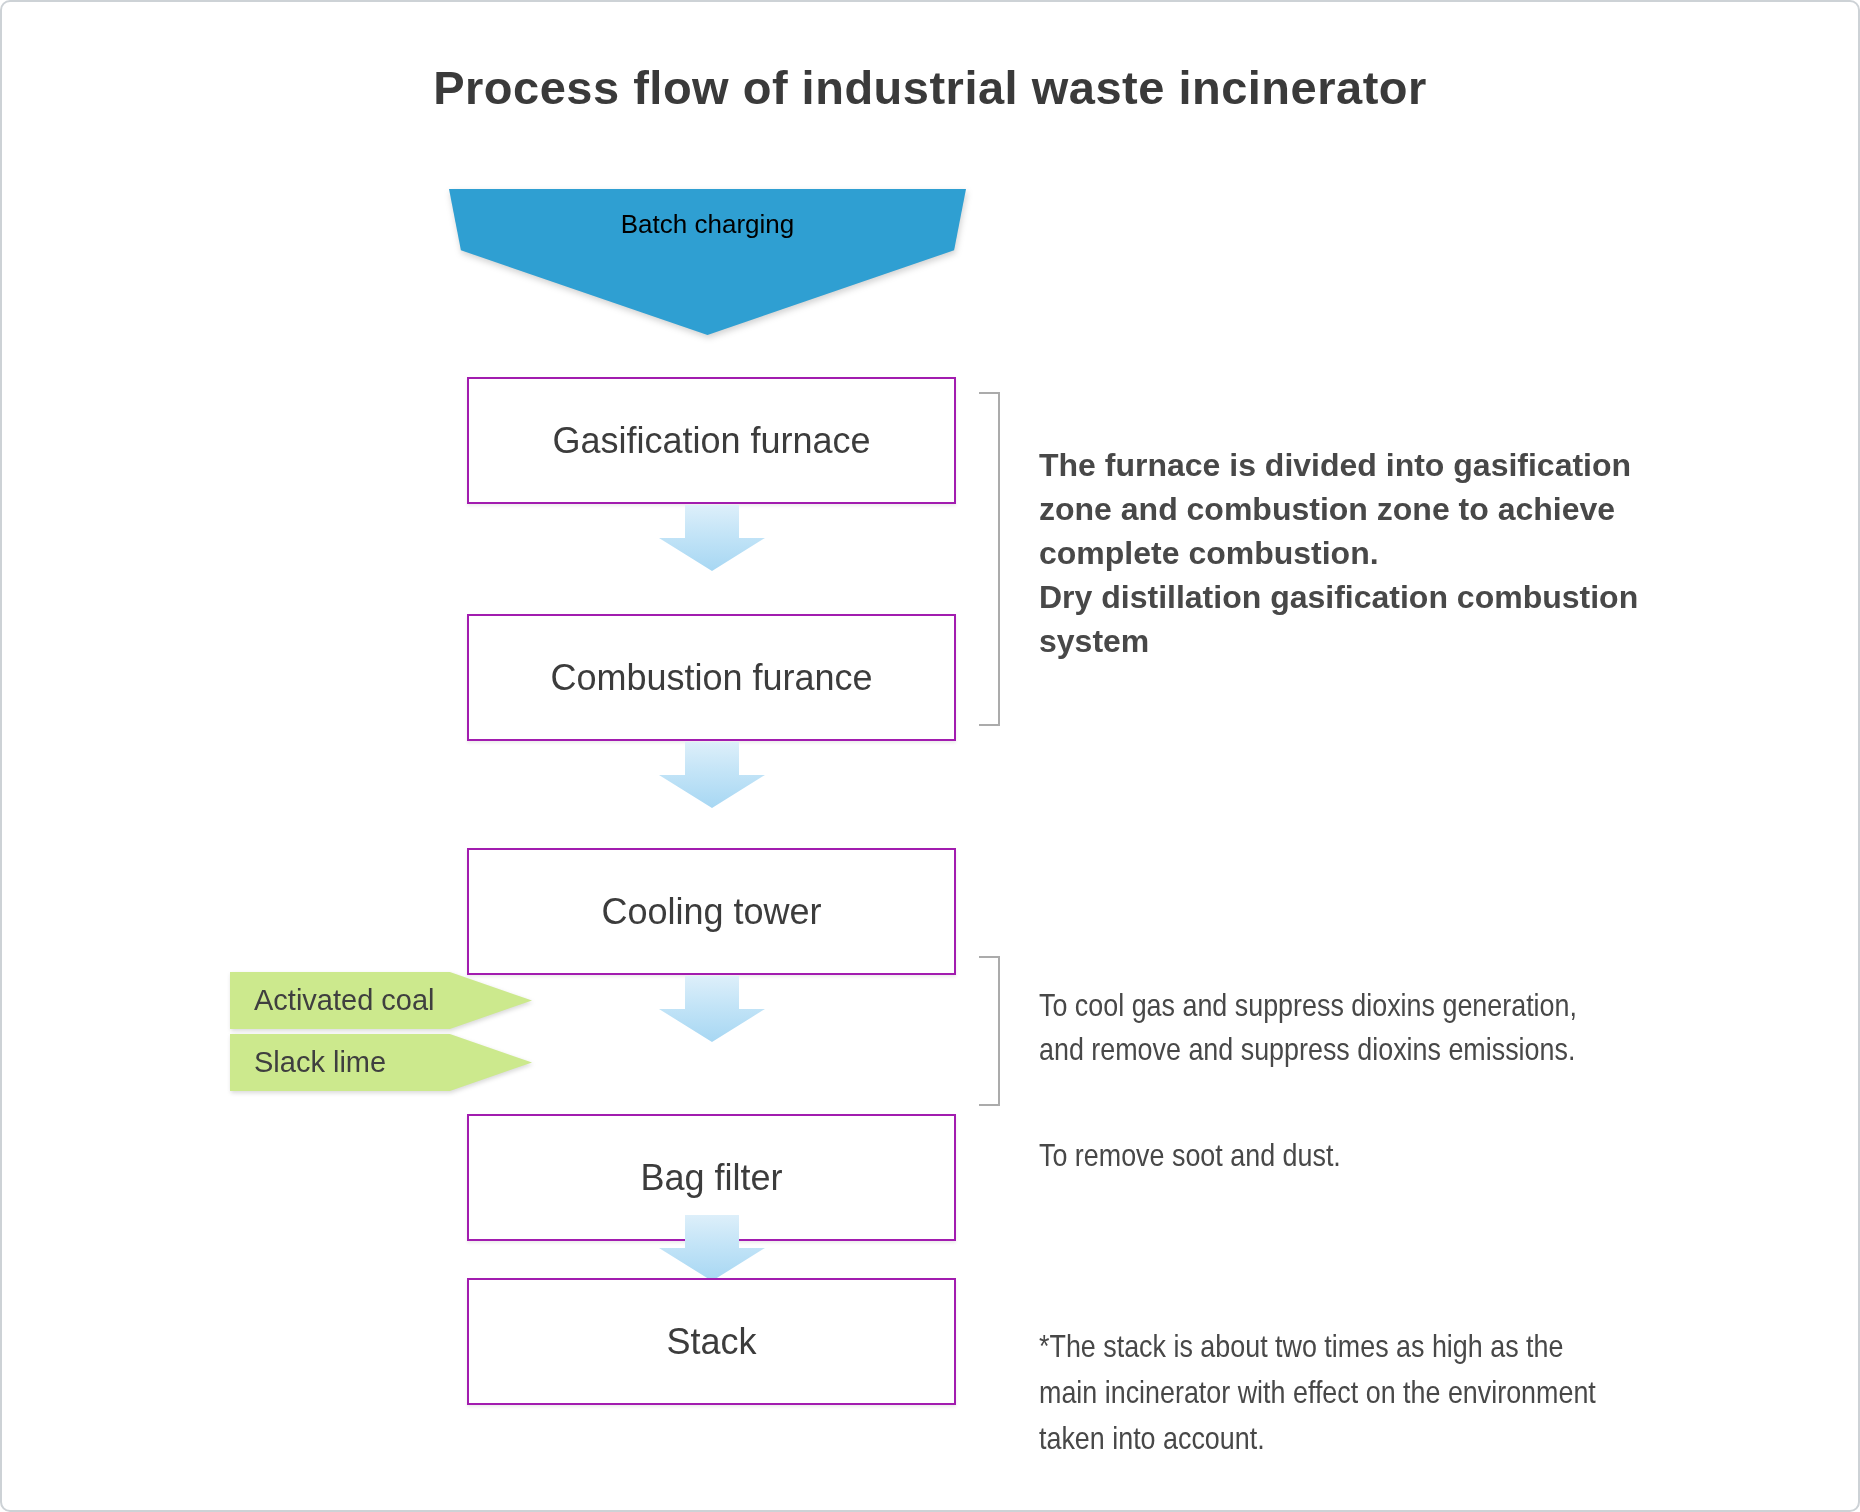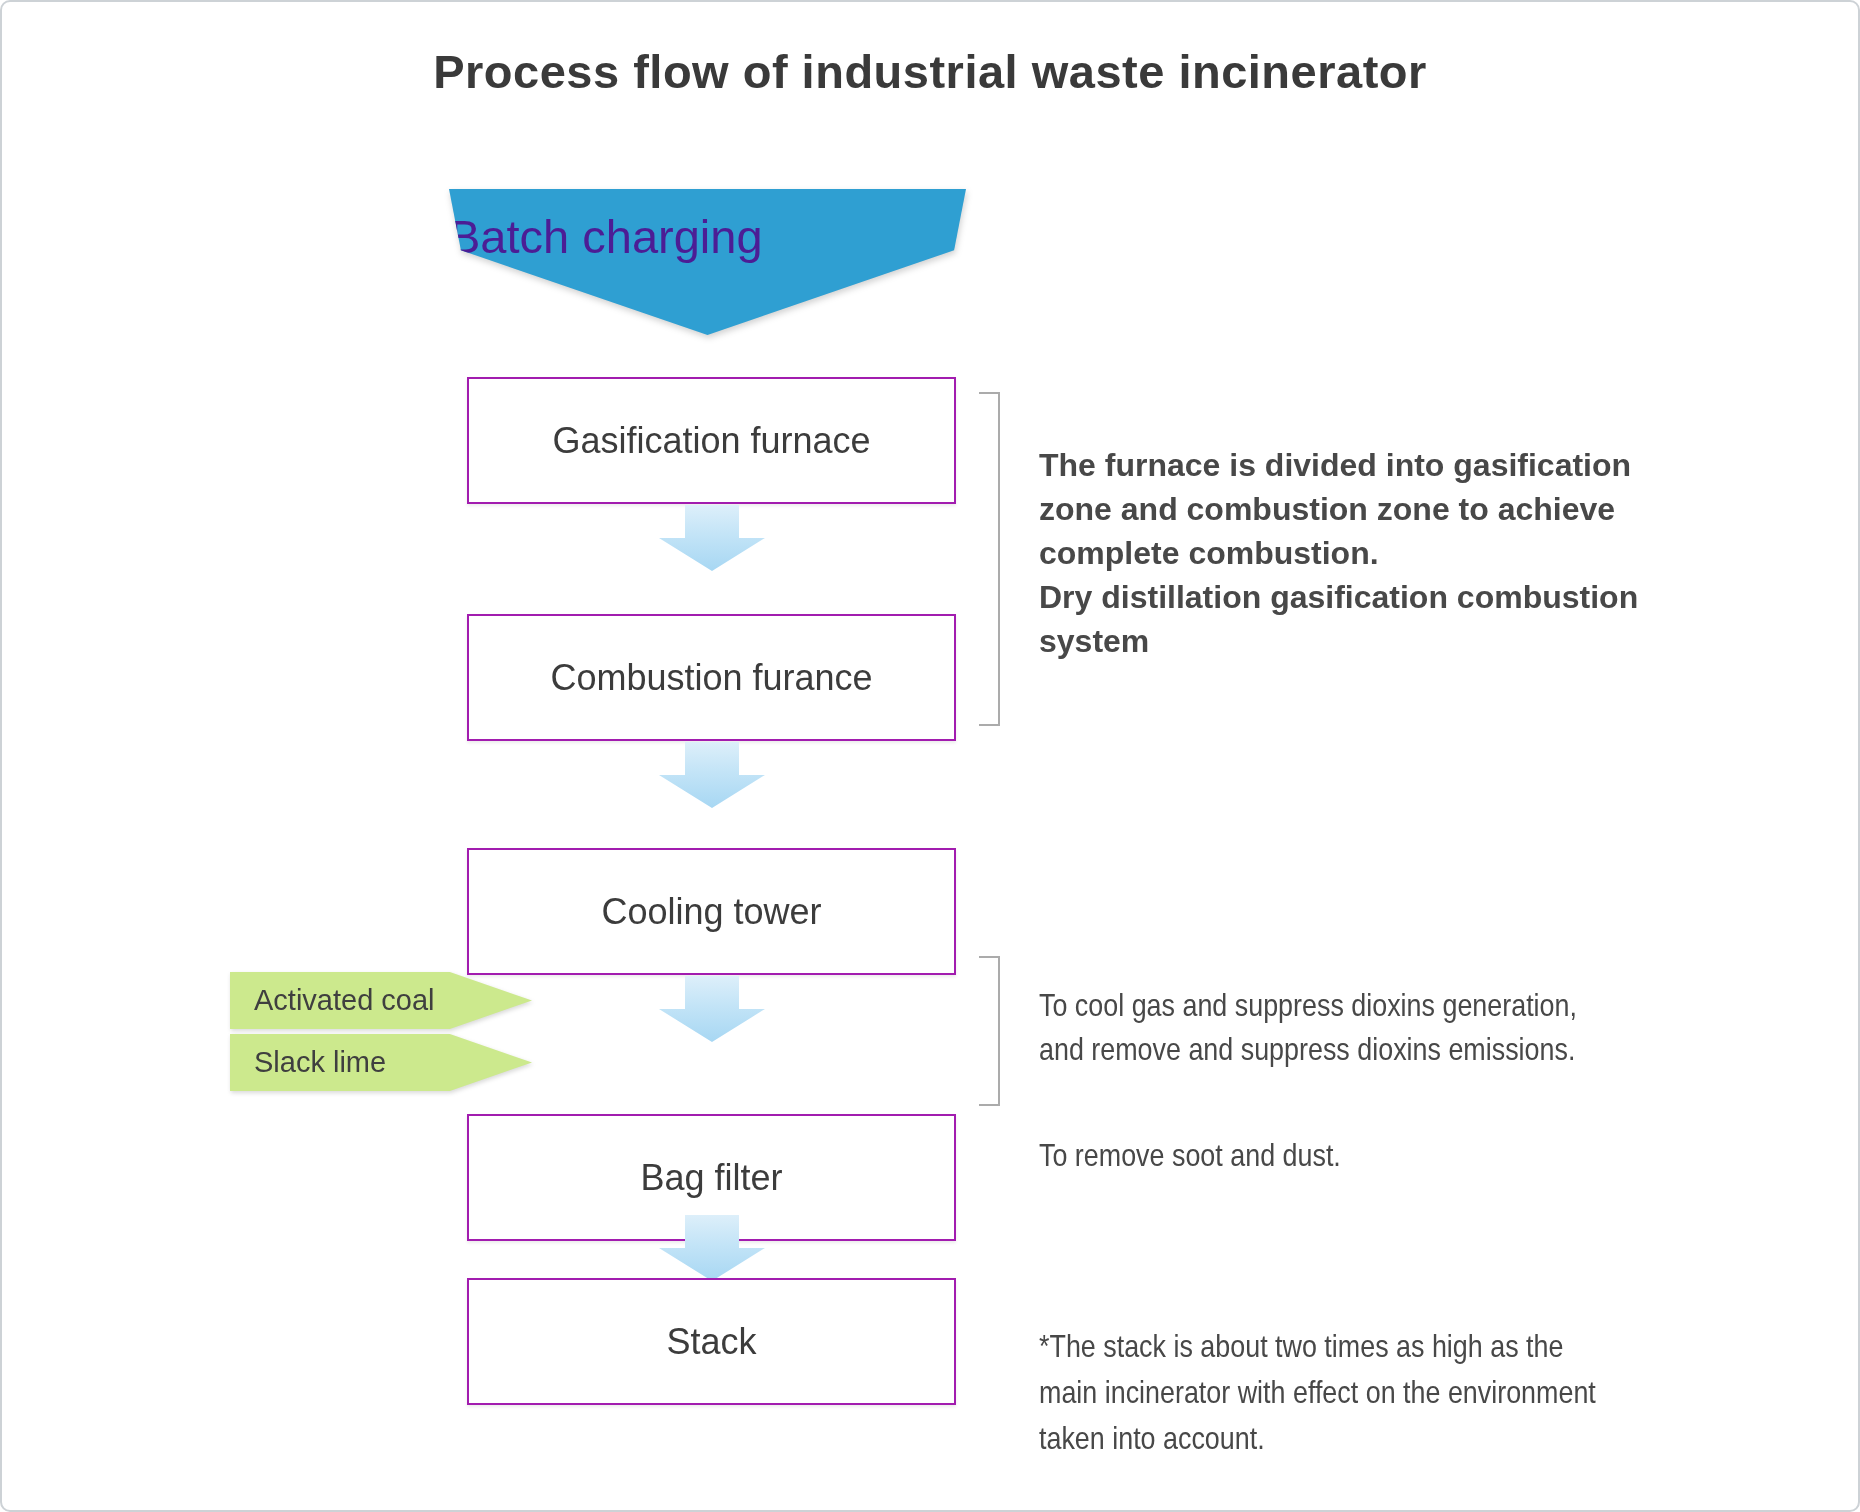--- a/index.html
+++ b/index.html
@@ -7,35 +7,35 @@
     position:relative;
     width:1860px;height:1512px;
     background:#fff;
     border:2px solid #cdd2d6;
     border-radius:10px;
     box-sizing:border-box;
     font-family:"Liberation Sans", sans-serif;
     overflow:hidden;
   }
   .title{
-    position:absolute;left:0;right:0;top:42px;
+    position:absolute;left:0;right:0;top:58px;
     text-align:center;
     font-size:47px;font-weight:bold;color:#3a3a3a;
     letter-spacing:0.5px;
   }
   
   .banner{
     position:absolute;left:447px;top:187px;width:517px;height:146px;
     background:#2f9fd2;
     clip-path:polygon(0 0, 100% 0, 97.7% 42%, 50% 100%, 2.3% 42%);
   }
   .banner-wrap{position:absolute;left:447px;top:187px;width:517px;height:146px;filter:drop-shadow(1px 3px 3px rgba(0,0,0,0.18));}
   .banner-label{
     position:absolute;left:0;top:20px;width:100%;
-    text-align:left;color:#4c1d95;font-size:47px;
+    text-align:center;color:#000000;font-size:26px;
   }
   
   .pbox{
     position:absolute;left:465px;width:489px;height:127px;
     background:#fff;border:2px solid #a21caf;box-sizing:border-box;
     display:flex;align-items:center;justify-content:center;
     font-size:36px;color:#3c3c3c;
     box-shadow:0 2px 3px rgba(0,0,0,0.08);
   }
   .box1{top:375px;}

